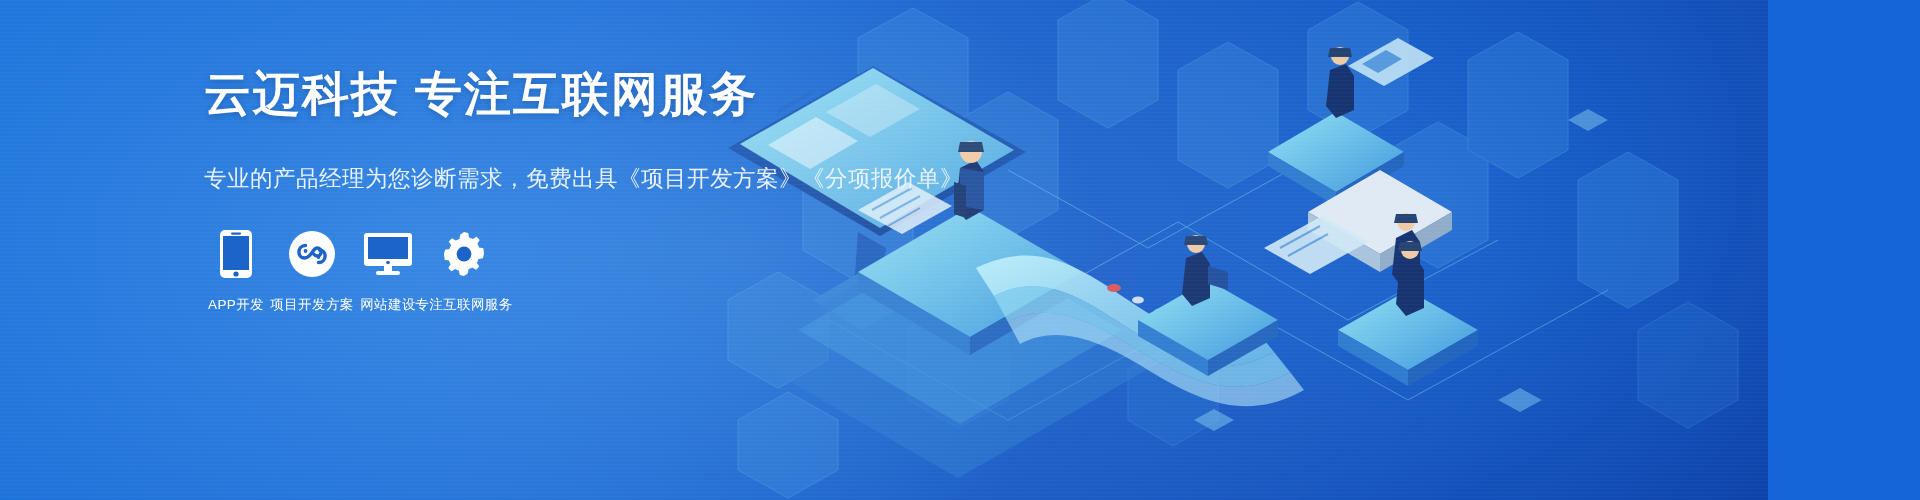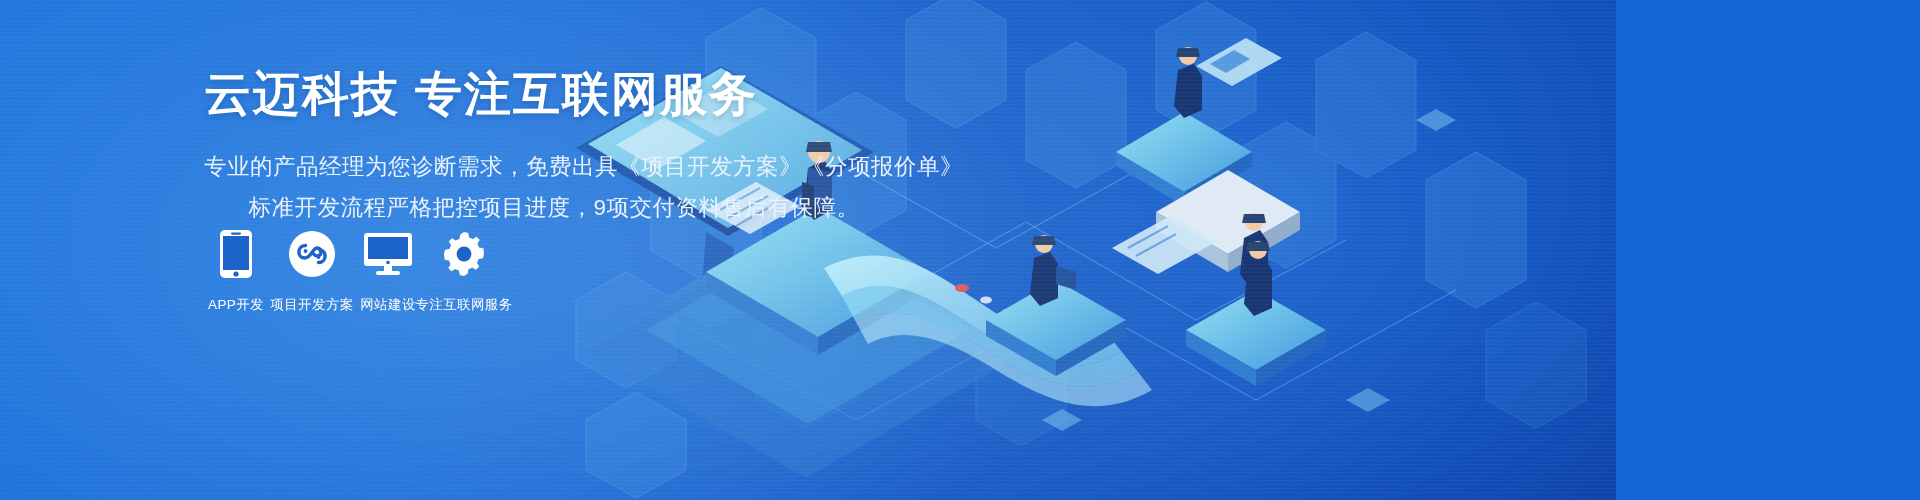--- a/index.html
+++ b/index.html
@@ -4,21 +4,21 @@
 <style>
   * { margin:0; padding:0; box-sizing:border-box; }
   html,body { width:1920px; height:500px; overflow:hidden; }
   body {
     font-family:"Liberation Sans", "DejaVu Sans", sans-serif;
     background:#1565d8;
   }
 
   .banner{
     position:relative;
-    width:1616px; height:500px;
+    width:1768px; height:500px;
     overflow:hidden;
     background:
       radial-gradient(ellipse 1100px 700px at 24% 52%, #2a7fe0 0%, rgba(42,127,224,0) 62%),
       radial-gradient(ellipse 900px 620px at 78% 42%, #1a63cf 0%, rgba(26,99,207,0) 65%),
       linear-gradient(118deg, #1f76dd 0%, #1a6ad6 30%, #1559c4 60%, #0e42a8 100%);
   }
   
   .scan{
     position:absolute; inset:0;
     background:repeating-linear-gradient(
@@ -40,27 +40,26 @@
   .headline{
     font-size:47px;
     line-height:1.2;
     font-weight:bold;
     color:#ffffff;
     letter-spacing:2px;
     white-space:nowrap;
     text-shadow:0 2px 6px rgba(0,30,80,0.25);
   }
   .sub{
-    margin-top:24px;
+    margin-top:36px;
     font-size:22.5px;
     line-height:41px;
     color:#eaf2fd;
     letter-spacing:0.5px;
     white-space:nowrap;
-    text-align:center;
   }
   .sub div{ }
 
   
   .services{
     position:absolute; left:200px; top:228px;
     display:flex; align-items:flex-end;
   }
   .svc{
     width:72px;
@@ -261,21 +260,20 @@
     </svg>
   </div>
 
   <div class="scan"></div>
   <div class="vig"></div>
 
   <div class="copy">
     <div class="headline">云迈科技 专注互联网服务</div>
     <div class="sub">
       <div>专业的产品经理为您诊断需求，免费出具《项目开发方案》《分项报价单》</div>
-      <div>标准开发流程严格把控项目进度，9项交付资料售后有保障。</div>
     </div>
   </div>
 
   <div class="services">
 
     <div class="svc">
       <div class="svc-icon">
         <svg width="34" height="50" viewBox="0 0 34 50">
           <rect x="1" y="1" width="32" height="48" rx="5" fill="#ffffff"></rect>
           <rect x="4" y="7" width="26" height="34" fill="#1c64c9"></rect>

